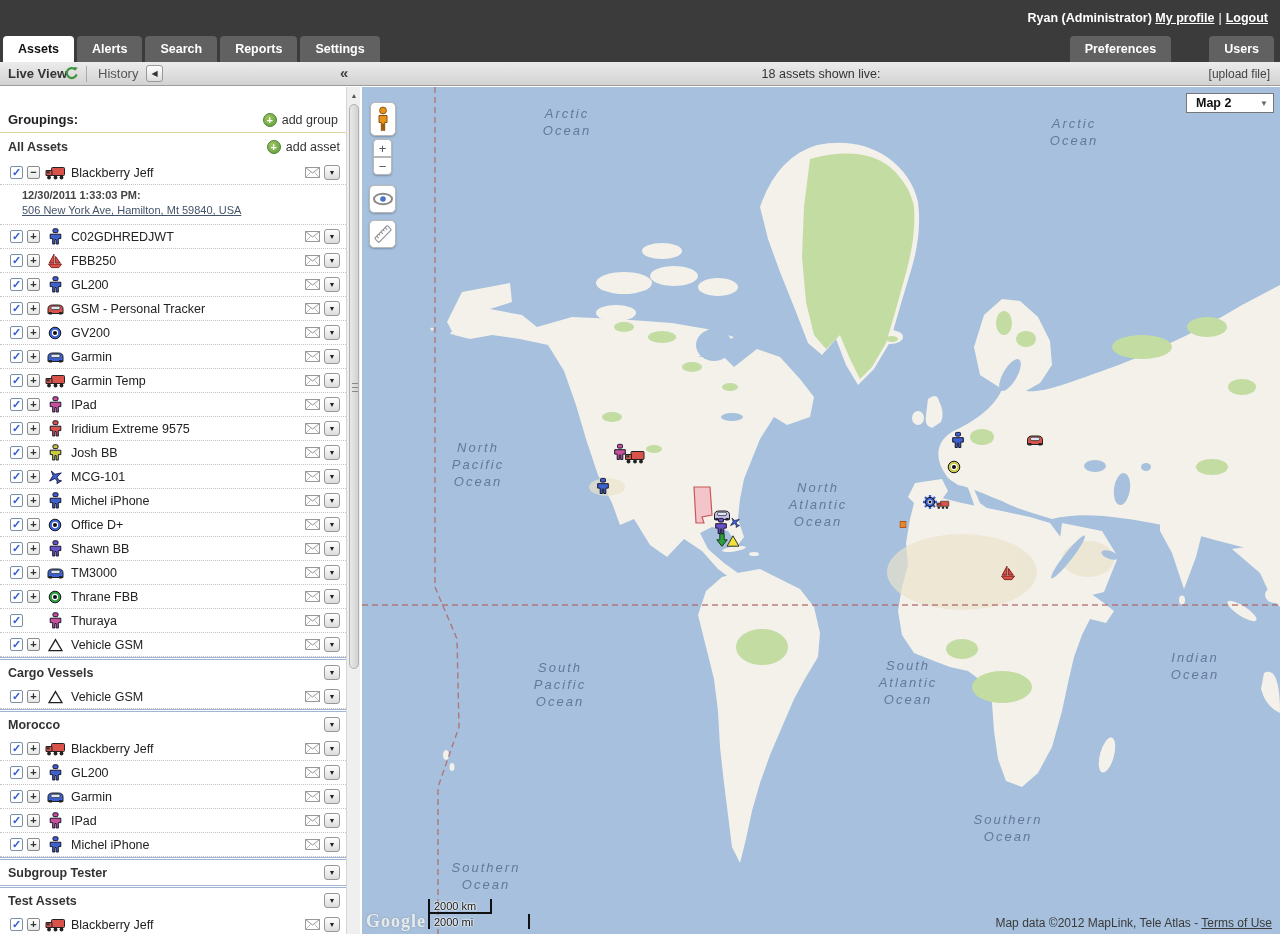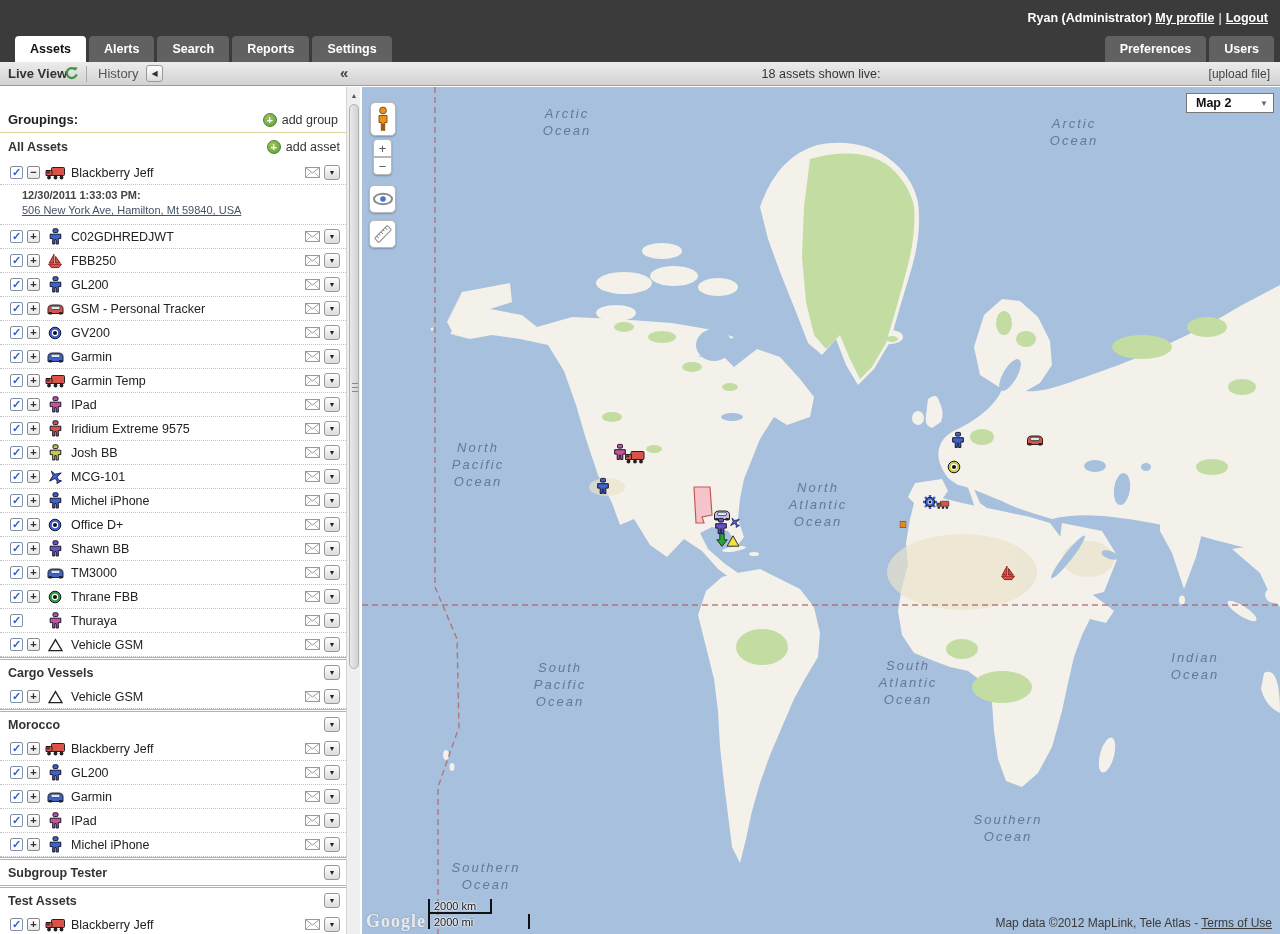--- a/index.html
+++ b/index.html
@@ -11,22 +11,22 @@
   .topbar { position:absolute; left:0; top:0; width:1280px; height:36px;
     background:var(--topbar); }
   .userline { position:absolute; right:12px; top:11px; color:#fff;
     font-size:12.5px; font-weight:bold; }
   .userline a { color:#fff; text-decoration:underline; cursor:pointer; }
   .userline .sep { font-weight:normal; padding:0 4px; }
 
   
   .tabrow { position:absolute; left:0; top:36px; width:1280px; height:26px;
     background:var(--topbar); }
-  .tabs-left { position:absolute; left:3px; bottom:0; display:flex;margin-left:12px; }
-  .tabs-right { position:absolute; right:3px; bottom:0; display:flex; }
+  .tabs-left { position:absolute; left:3px; bottom:0; display:flex; }
+  .tabs-right { position:absolute; right:3px; bottom:0; display:flex;gap:35px; }
   .tab { height:26px; line-height:26px; padding:0 15px; margin-right:3px;
     background:var(--tab); color:#fff; font-size:12.5px; font-weight:bold;
     border-radius:4px 4px 0 0; cursor:pointer; }
   .tab.active { background:#fff; color:#111; }
 
   
   .toolbar { position:absolute; left:0; top:62px; width:1280px; height:24px;
     background:linear-gradient(var(--toolbartop), var(--toolbarbottom));
     border-bottom:1px solid #9d9d9d; }
   .toolbar .lv { position:absolute; left:8px; top:4px; font-size:13px;

